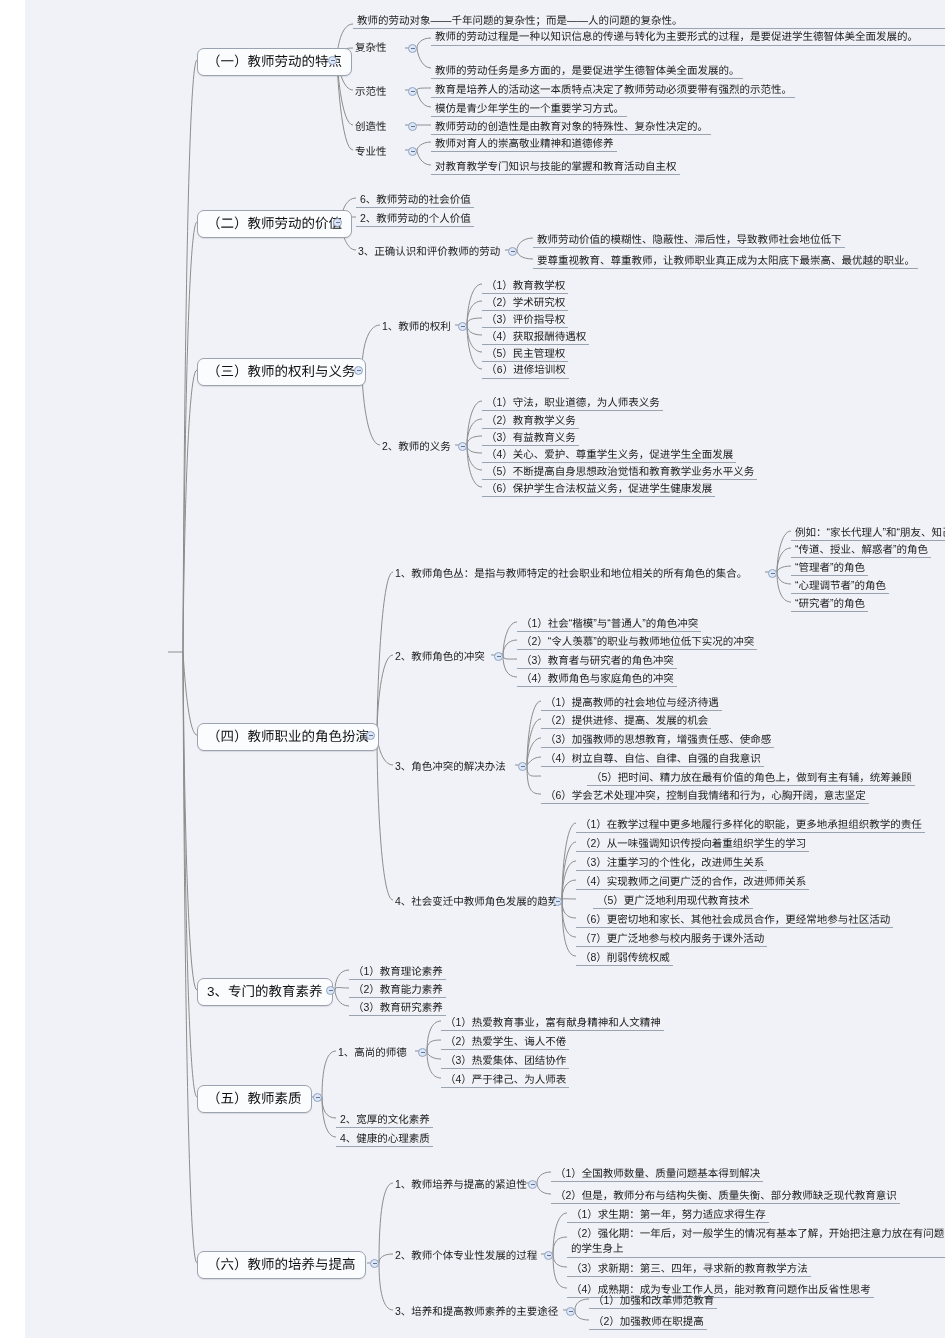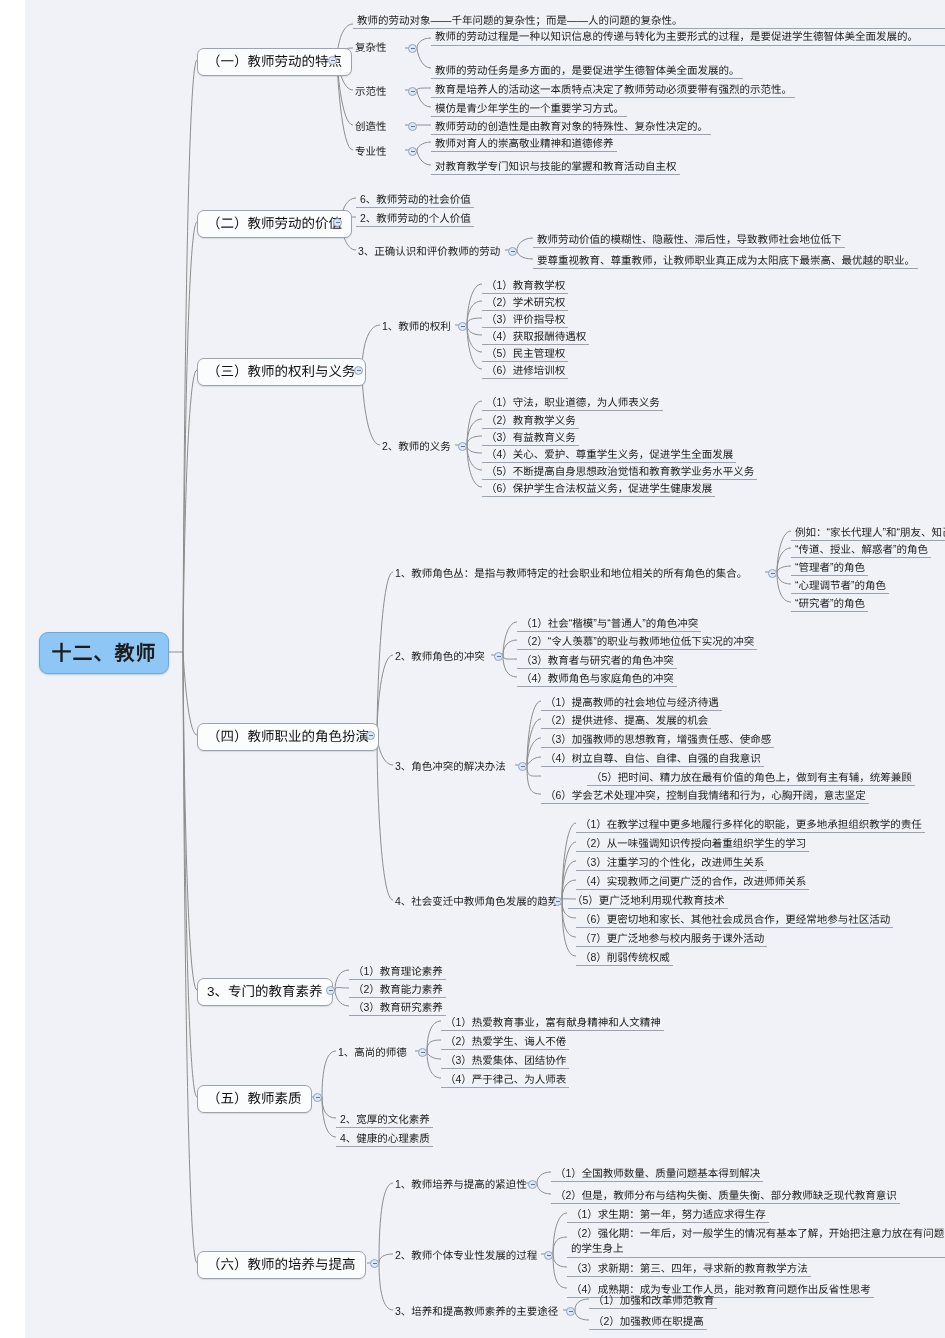--- a/index.html
+++ b/index.html
@@ -211,23 +211,20 @@
       <path d="M528 1254 C528 1242 532 1237 542 1237"></path>
       <path d="M528 1254 C528 1262 532 1267 542 1267"></path>
       <path d="M528 1254 C528 1278 532 1288 542 1288"></path>
 
       <path d="M538 1310 L550 1310"></path>
       <path d="M550 1310 C550 1304 554 1299 564 1299"></path>
       <path d="M550 1310 C550 1316 554 1320 564 1320"></path>
     </g>
   </svg>
 
-  <div class="node root" style="background: rgb(142, 198, 245); border-color: rgb(106, 169, 221);">
-    <span>十二、教师</span>
-  </div>
 
   <div class="node box" style="left:172px;top:48px;">
     <span>（一）教师劳动的特点</span>
   </div>
   <span class="toggle" style="left:303px;top:56px;"></span>
 
   <div class="node leaf" style="left:328px;top:12px;width:600px;overflow:hidden;">
     <span>教师的劳动对象——千年问题的复杂性；而是——人的问题的复杂性。</span>
   </div>
 
@@ -301,21 +298,21 @@
 
   <div class="node plain" style="left:355px;top:319px;">
     <span>1、教师的权利</span>
   </div>
   <span class="toggle" style="left:433px;top:322px;"></span>
   <div class="node leaf" style="left:457px;top:277px;"><span>（1）教育教学权</span></div>
   <div class="node leaf" style="left:457px;top:294px;"><span>（2）学术研究权</span></div>
   <div class="node leaf" style="left:457px;top:311px;"><span>（3）评价指导权</span></div>
   <div class="node leaf" style="left:457px;top:328px;"><span>（4）获取报酬待遇权</span></div>
   <div class="node leaf" style="left:457px;top:345px;"><span>（5）民主管理权</span></div>
-  <div class="node leaf" style="left:457px;top:362px;"><span>（6）进修培训权</span></div>
+  <div class="node leaf" style="left:457px;top:362px;font-family:Liberation Mono, monospace;"><span>（6）进修培训权</span></div>
 
   <div class="node plain" style="left:355px;top:439px;">
     <span>2、教师的义务</span>
   </div>
   <span class="toggle" style="left:433px;top:442px;"></span>
   <div class="node leaf" style="left:457px;top:394px;"><span>（1）守法，职业道德，为人师表义务</span></div>
   <div class="node leaf" style="left:457px;top:412px;"><span>（2）教育教学义务</span></div>
   <div class="node leaf" style="left:457px;top:429px;"><span>（3）有益教育义务</span></div>
   <div class="node leaf" style="left:457px;top:446px;"><span>（4）关心、爱护、尊重学生义务，促进学生全面发展</span></div>
   <div class="node leaf" style="left:457px;top:463px;"><span>（5）不断提高自身思想政治觉悟和教育教学业务水平义务</span></div>
@@ -357,21 +354,21 @@
   <div class="node leaf" style="left:516px;top:787px;"><span>（6）学会艺术处理冲突，控制自我情绪和行为，心胸开阔，意志坚定</span></div>
 
   <div class="node plain" style="left:368px;top:894px;">
     <span>4、社会变迁中教师角色发展的趋势</span>
   </div>
   <span class="toggle" style="left:528px;top:897px;"></span>
   <div class="node leaf" style="left:551px;top:816px;"><span>（1）在教学过程中更多地履行多样化的职能，更多地承担组织教学的责任</span></div>
   <div class="node leaf" style="left:551px;top:835px;"><span>（2）从一味强调知识传授向着重组织学生的学习</span></div>
   <div class="node leaf" style="left:551px;top:854px;"><span>（3）注重学习的个性化，改进师生关系</span></div>
   <div class="node leaf" style="left:551px;top:873px;"><span>（4）实现教师之间更广泛的合作，改进师师关系</span></div>
-  <div class="node leaf" style="left:543px;top:892px;"><span>（5）更广泛地利用现代教育技术</span></div>
+  <div class="node leaf" style="left:568px;top:892px;"><span>（5）更广泛地利用现代教育技术</span></div>
   <div class="node leaf" style="left:551px;top:911px;"><span>（6）更密切地和家长、其他社会成员合作，更经常地参与社区活动</span></div>
   <div class="node leaf" style="left:551px;top:930px;"><span>（7）更广泛地参与校内服务于课外活动</span></div>
   <div class="node leaf" style="left:551px;top:949px;"><span>（8）削弱传统权威</span></div>
 
   <div class="node box" style="left:172px;top:978px;">
     <span>3、专门的教育素养</span>
   </div>
   <span class="toggle" style="left:301px;top:986px;"></span>
   <div class="node leaf" style="left:324px;top:963px;"><span>（1）教育理论素养</span></div>
   <div class="node leaf" style="left:324px;top:981px;"><span>（2）教育能力素养</span></div>

